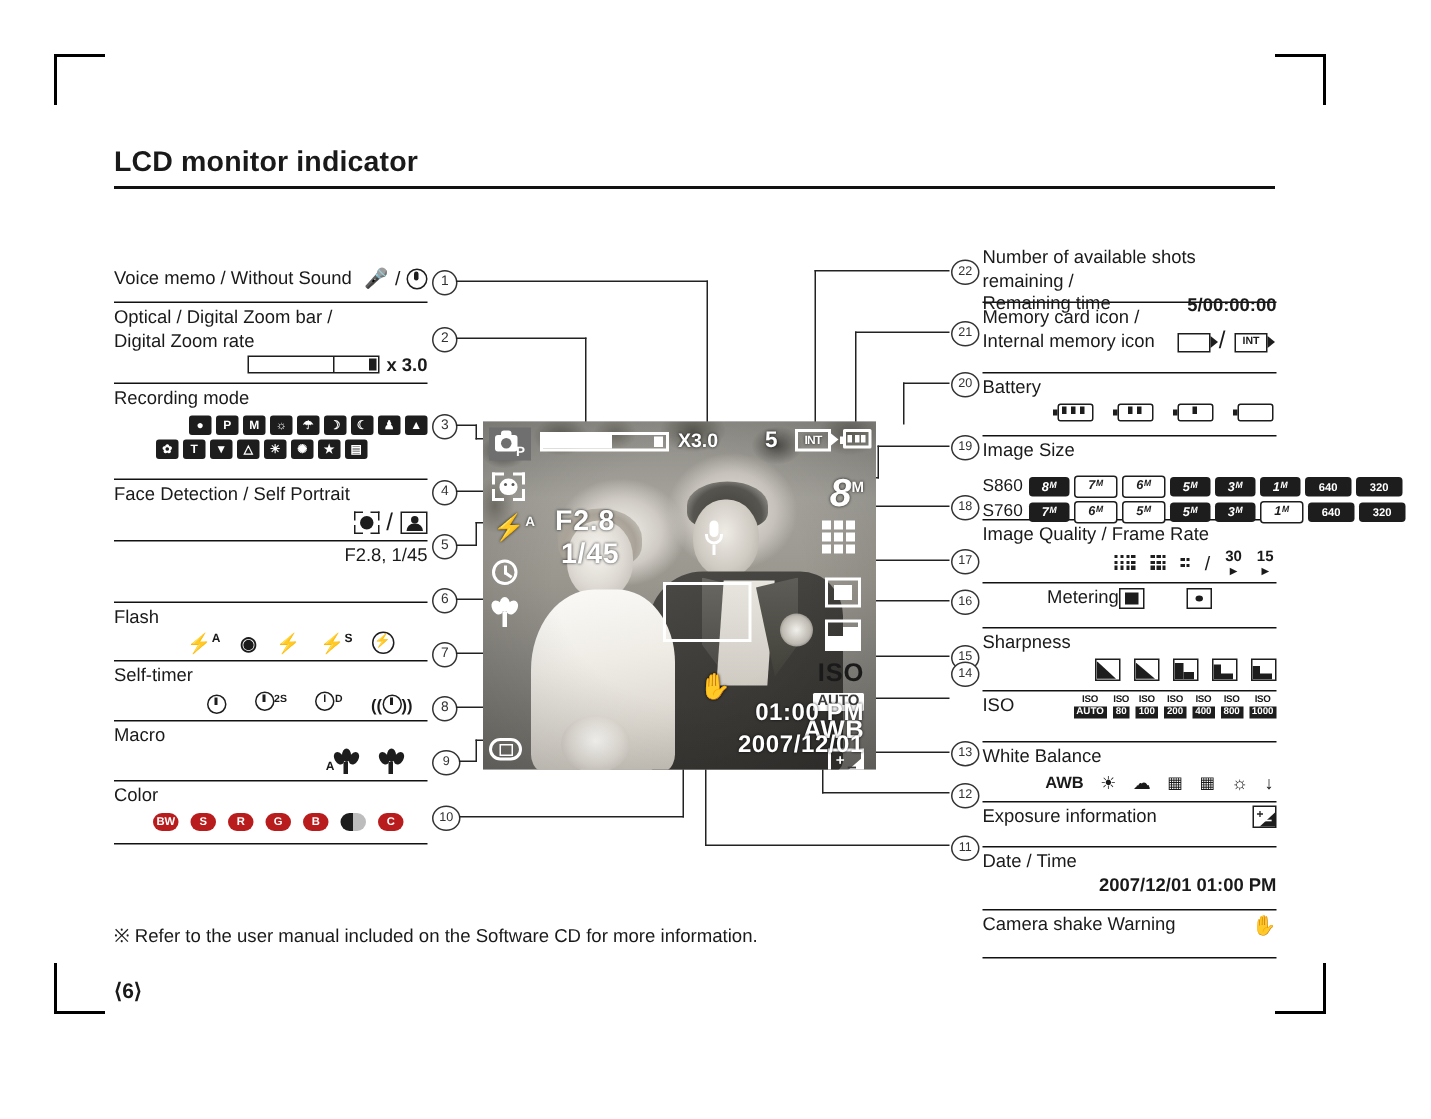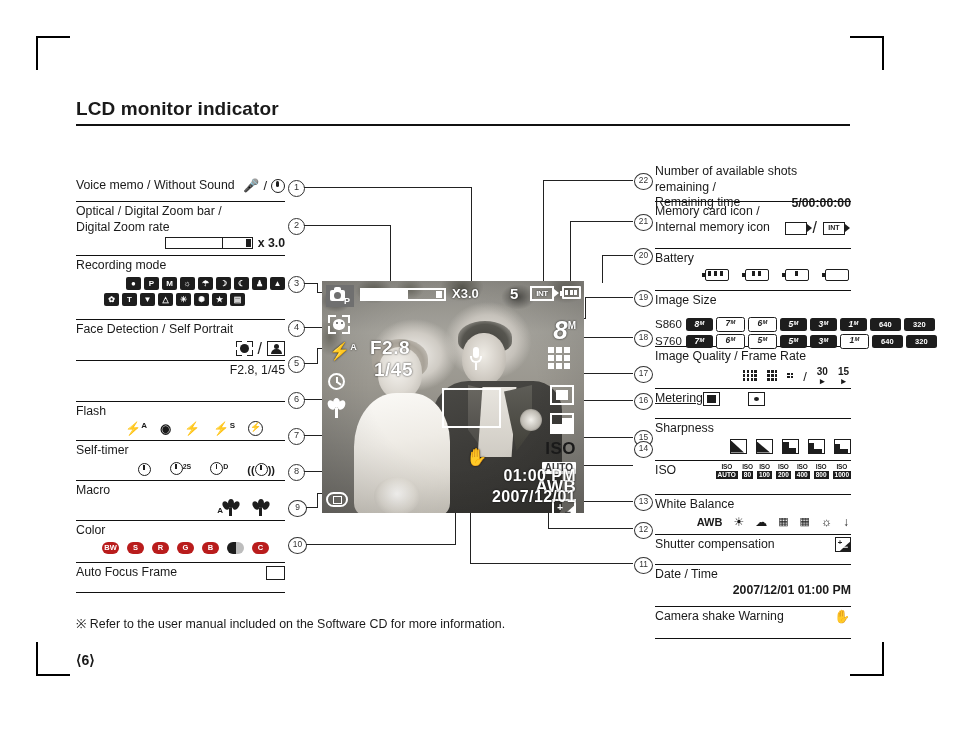--- a/index.html
+++ b/index.html
@@ -500,26 +500,20 @@
       <span class="gpill">BW</span>
       <span class="gpill">S</span>
       <span class="gpill">R</span>
       <span class="gpill">G</span>
       <span class="gpill">B</span>
       <span class="gpill" style="background:linear-gradient(90deg,#1d1d1d 50%,#bdbdbd 50%);"></span>
       <span class="gpill">C</span>
     </div>
   </div>
 
-  <div class="row" style="height:24px;">
-    <div style="display:flex;justify-content:space-between;align-items:center;">
-      <span class="lbl">Auto Focus Frame</span>
-      <span class="gframe"></span>
-    </div>
-  </div>
 </div>
 
 <div id="right-col" class="col">
 
   <div class="row first" style="height:34px;">
     <div class="lbl" style="white-space:pre-line;">Number of available shots remaining /
 Remaining time</div>
     <div class="valline" style="margin-top:-15px;">5/00:00:00</div>
   </div>
 
@@ -632,21 +626,21 @@
             <i class="d"></i>
           </span>
       </span>
       <span style="font-size:13px;">/</span>
       <span class="gfps"><span>30</span><br><i style="font-style:normal;font-size:9px;">▸</i></span>
       <span class="gfps"><span>15</span><br><i style="font-style:normal;font-size:9px;">▸</i></span>
     </div>
   </div>
 
   <div class="row" style="height:24px;">
-    <div style="display:flex;justify-content:flex-start;align-items:center;text-decoration:underline;">
+    <div style="display:flex;justify-content:center;align-items:center;">
       <span class="lbl">Metering</span>
       <span class="glyphs" style="gap:28px;">
         <span class="gmeter">
             <i></i>
           </span>
         <span class="gmeter spot">
             <i></i>
           </span>
       </span>
     </div>
@@ -699,21 +693,21 @@
       <span style="font-size:12px;">☁</span>
       <span style="font-size:11px;">▦</span>
       <span style="font-size:11px;">▦</span>
       <span style="font-size:12px;">☼</span>
       <span style="font-size:12px;font-weight:bold;">↓</span>
     </div>
   </div>
 
   <div class="row" style="height:24px;">
     <div style="display:flex;justify-content:space-between;align-items:center;">
-      <span class="lbl">Shutter compensation</span>
+      <span class="lbl">Exposure information</span>
       <span class="gev">
           <i class="d"></i>
           <i class="p">+</i>
           <i class="m">−</i>
         </span>
     </div>
   </div>
 
   <div class="row" style="height:36px;">
     <div class="lbl">Date / Time</div>

